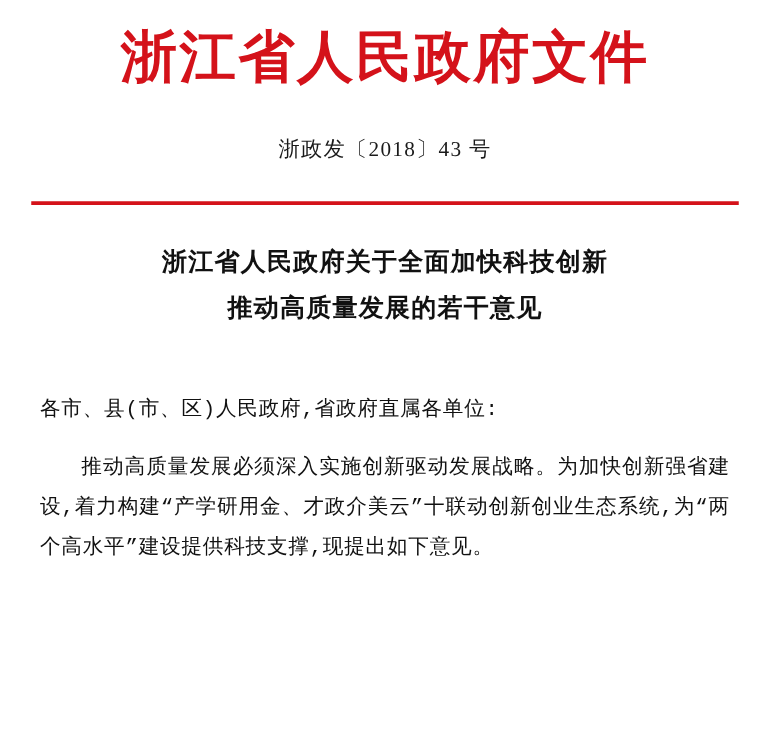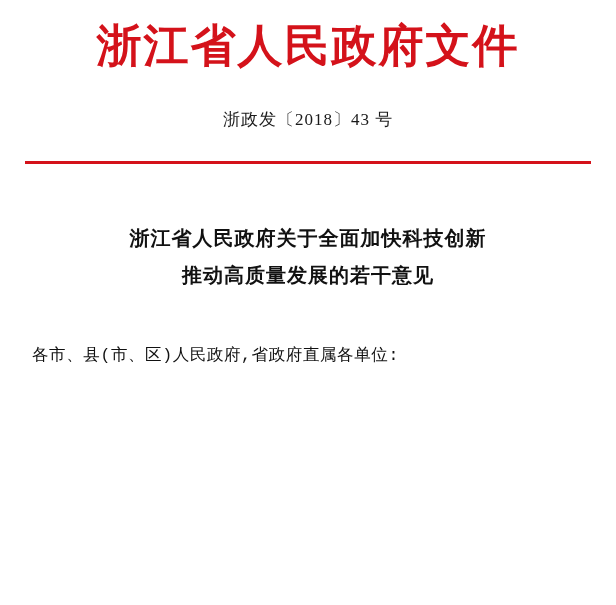--- a/index.html
+++ b/index.html
@@ -38,21 +38,21 @@
     color: #1a1a1a;
     letter-spacing: 1px;
   }
   .red-rule {
     margin: 30px auto 0 auto;
     width: 566px;
     height: 2.5px;
     background: #d4121a;
   }
   .doc-heading {
-    margin-top: 56px;
+    margin-top: 28px;
     text-align: center;
     font-size: 20px;
     font-weight: bold;
     color: #111;
     line-height: 1.85;
     letter-spacing: 1px;
   }
   .doc-heading .line2 {
     display: block;
   }
@@ -87,15 +87,16 @@
 
   <div class="red-rule"></div>
 
   <div class="doc-heading">
     <span>浙江省人民政府关于全面加快科技创新</span>
     <span class="line2">推动高质量发展的若干意见</span>
   </div>
 
   <div class="doc-body">
     <p>各市、县(市、区)人民政府,省政府直属各单位:</p>
+    <p class="indent">推动高质量发展必须深入实施创新驱动发展战略。为加快创新强省建设,着力构建“产学研用金、才政介美云”十联动创新创业生态系统,为“两个高水平”建设提供科技支撑,现提出如下意见。</p>
   </div>
 
 </div>
 
 </body></html>

